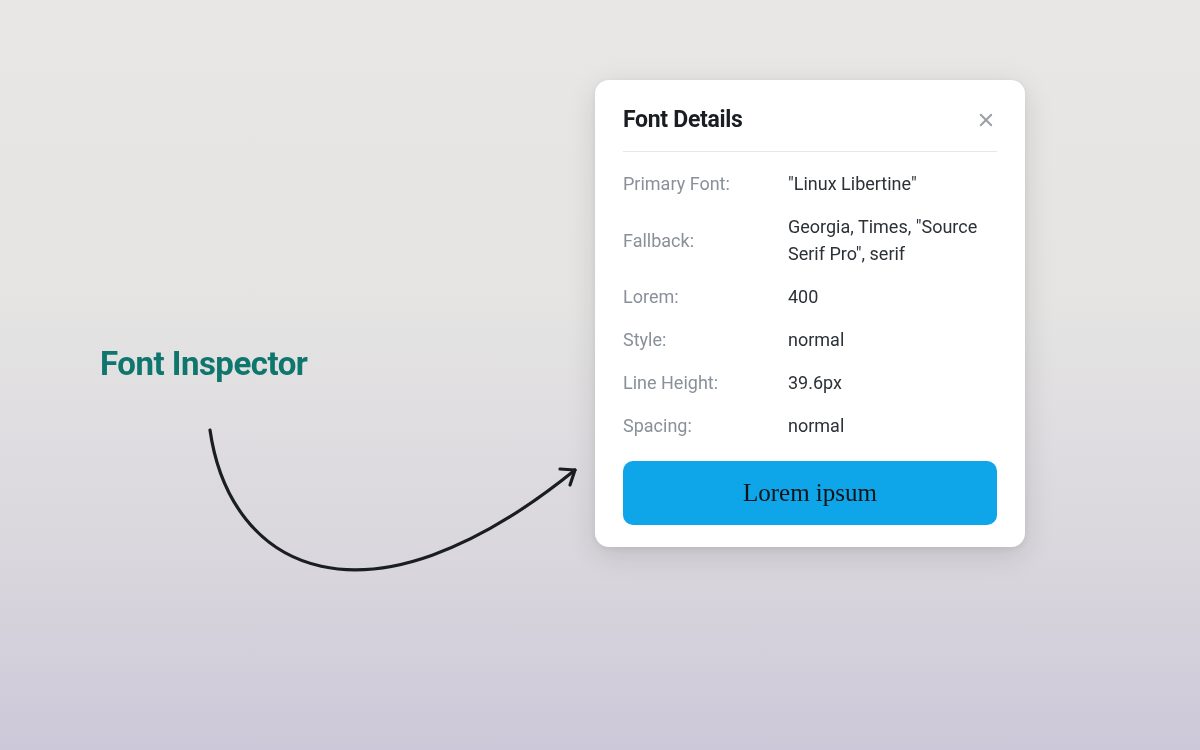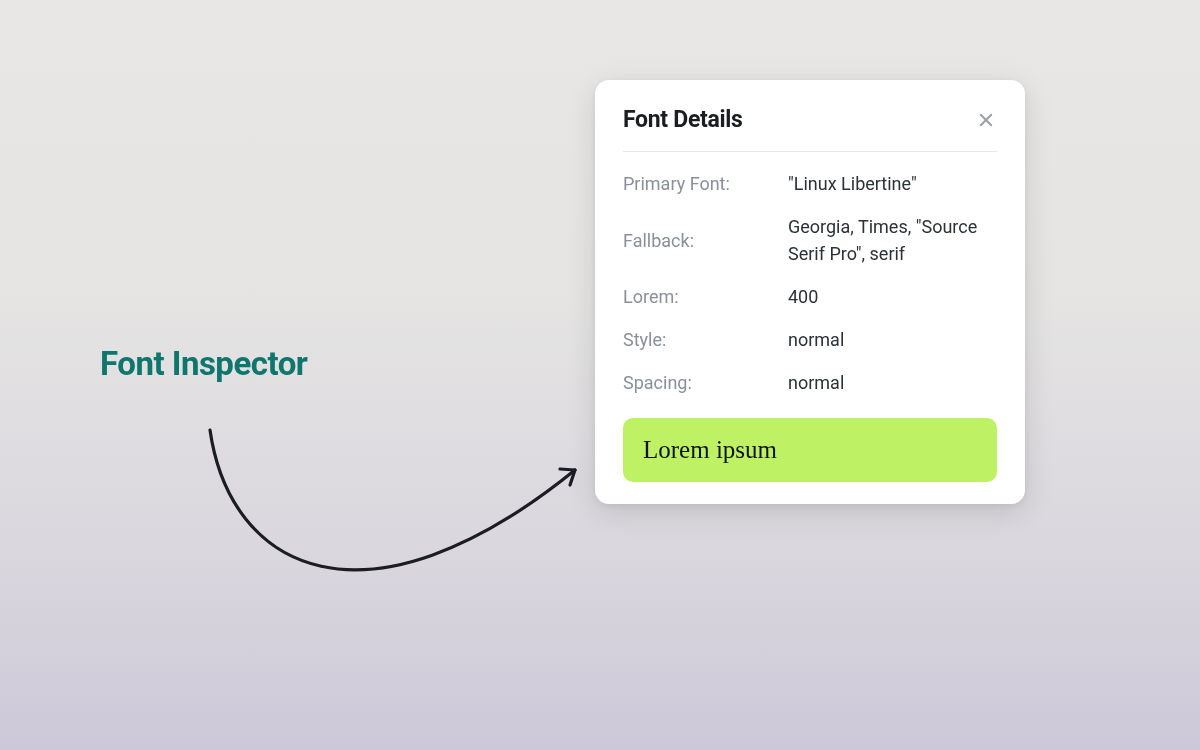--- a/index.html
+++ b/index.html
@@ -92,24 +92,25 @@
     }
     
     .detail-value {
       font-size: 18px;
       color: #2c3137;
       font-weight: 400;
       line-height: 1.5;
     }
     
     .sample-box {
-      background: #bef264;
+      background: #0ea5e9;
       border-radius: 10px;
       padding: 18px 20px;
       margin-top: 22px;
+      text-align: center;
     }
     
     .sample-text {
       font-family: Georgia, Times, "Times New Roman", serif;
       font-size: 25px;
       color: #101418;
       font-weight: 400;
     }
   </style>
 </head>
@@ -147,20 +148,24 @@
   <div class="detail-row">
     <div class="detail-label">Lorem:</div>
     <div class="detail-value">400</div>
   </div>
 
   <div class="detail-row">
     <div class="detail-label">Style:</div>
     <div class="detail-value">normal</div>
   </div>
 
+  <div class="detail-row">
+    <div class="detail-label">Line Height:</div>
+    <div class="detail-value">39.6px</div>
+  </div>
 
   <div class="detail-row">
     <div class="detail-label">Spacing:</div>
     <div class="detail-value">normal</div>
   </div>
 
 
   <div class="sample-box">
     <div class="sample-text">Lorem ipsum</div>
   </div>

